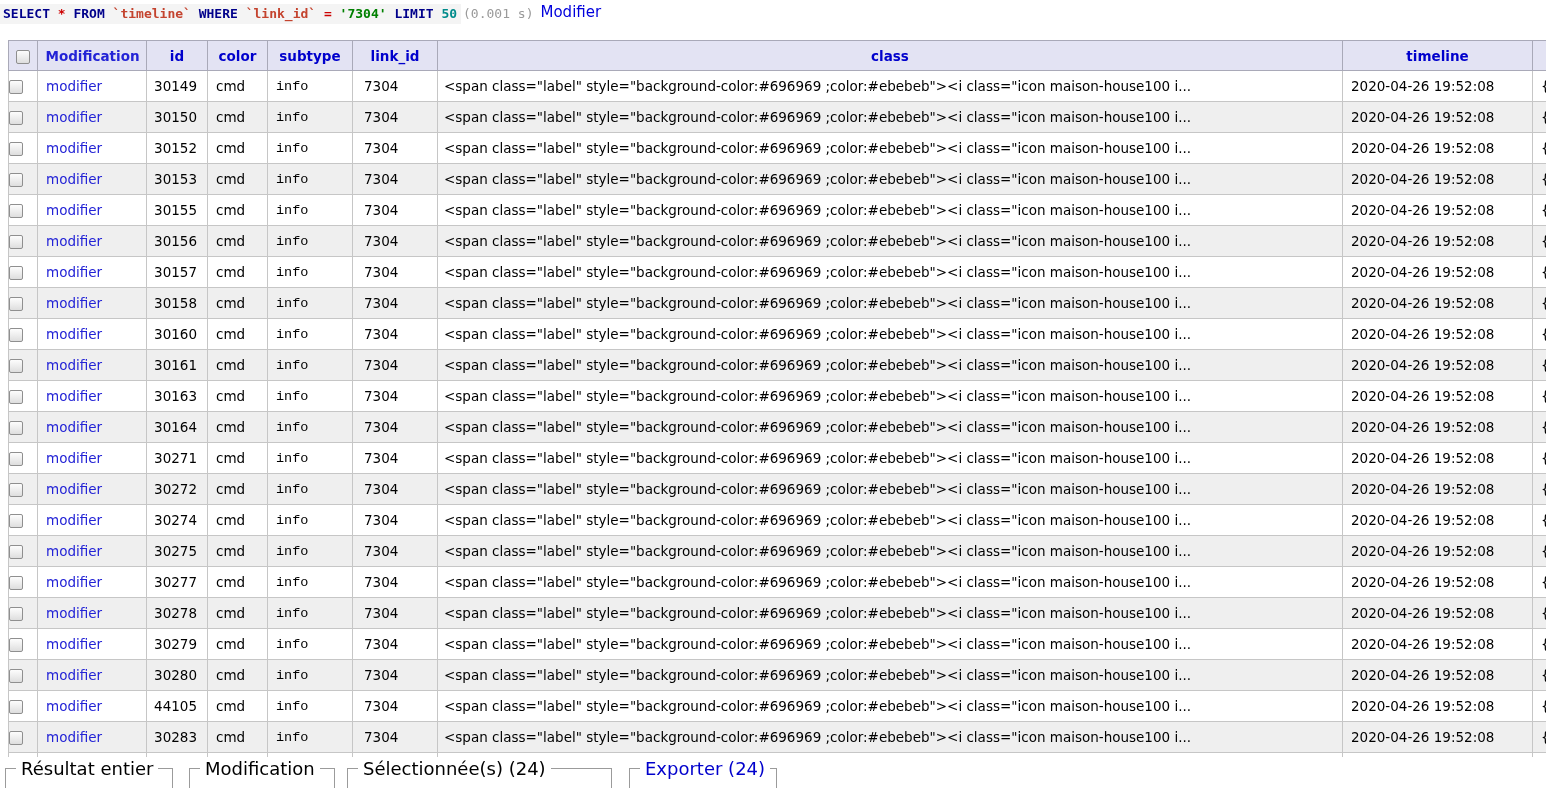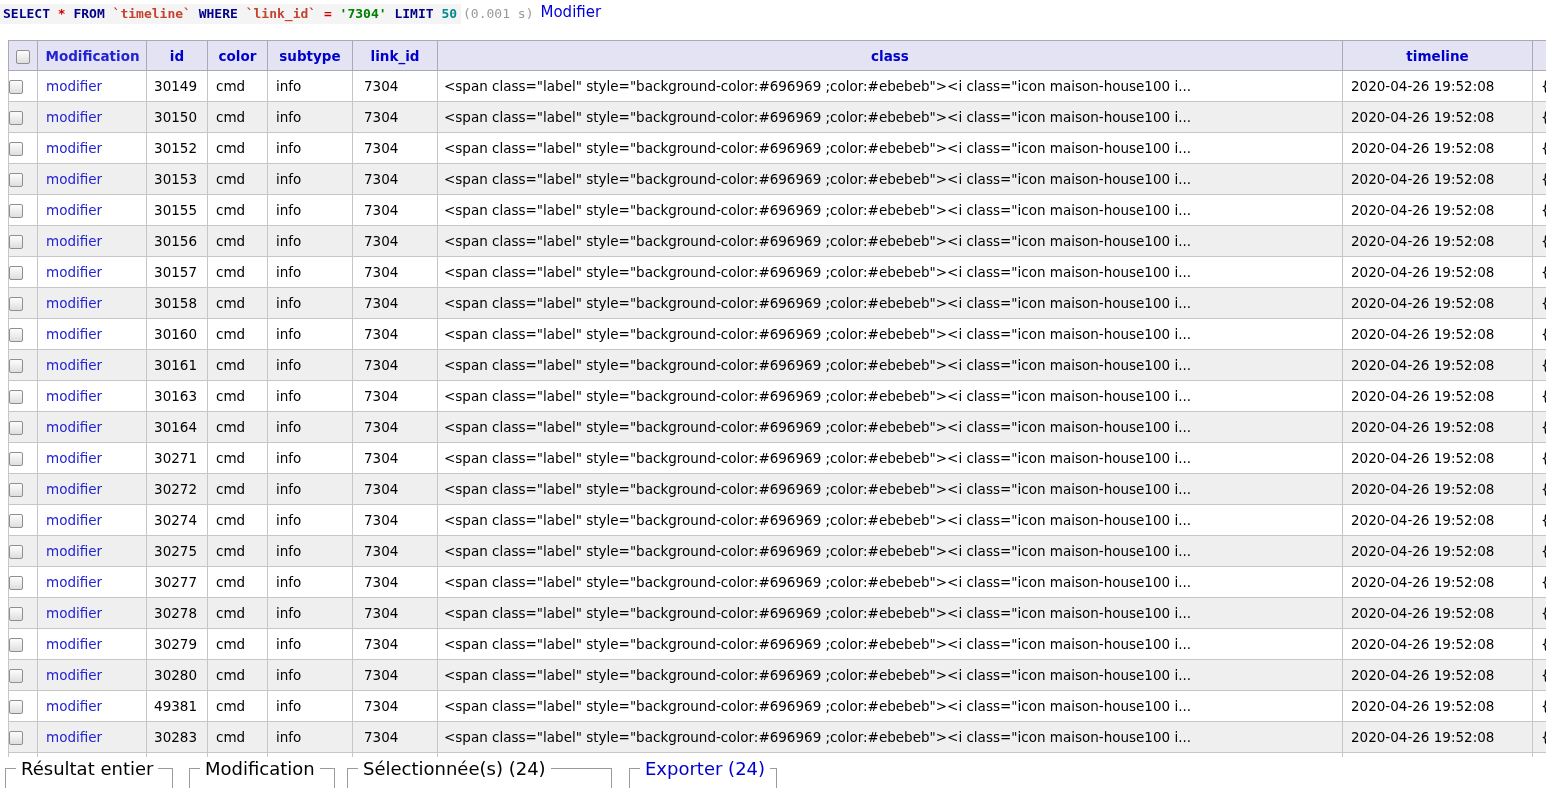--- a/index.html
+++ b/index.html
@@ -57,21 +57,21 @@
     vertical-align:middle; cursor:pointer;
   }
   .c-check, .h-check-zone { text-align:center; }
   a.row-link, a.hdr-link {
     color:#2323d6; text-decoration:none; cursor:pointer;
   }
   .h-first .hdr-link { margin-left:9px; }
   .c-action a { margin-left:8px; }
   .c-id       { text-align:right !important; padding-right:10px !important; }
   .c-type     { padding-left:8px !important;margin-top:21px; }
-  .c-subtype  { padding-left:8px !important; }
+  .c-subtype  { padding-left:8px !important;font-family:Liberation Mono, monospace; }
   .c-linkid   { padding-left:11px !important;margin-top:8px; }
   .c-name     { padding-left:6px !important; }
   .c-datetime { padding-left:8px !important; }
   .c-extra    { padding-left:8px !important; }
 
   
   .footer { position:absolute; top:758px; left:0; display:flex; align-items:flex-start; }
   .footer fieldset {
     border:1px solid #9b9b9b; height:40px; margin:0; padding:0;
     box-sizing:border-box;
@@ -423,21 +423,21 @@
     <td class="c-datetime">2020-04-26 19:52:08</td>
     <td class="c-extra">{</td>
   </tr>
         <tr>
     <td class="c-check">
       <span class="checkbox"></span>
     </td>
     <td class="c-action">
       <a class="row-link">modifier</a>
     </td>
-    <td class="c-id">49381</td>
+    <td class="c-id">44105</td>
     <td class="c-type">cmd</td>
     <td class="c-subtype">info</td>
     <td class="c-linkid">7304</td>
     <td class="c-name">&lt;span class="label" style="background-color:#696969 ;color:#ebebeb"&gt;&lt;i class="icon maison-house100 i...</td>
     <td class="c-datetime">2020-04-26 19:52:08</td>
     <td class="c-extra">{</td>
   </tr>
         <tr>
     <td class="c-check">
       <span class="checkbox"></span>

